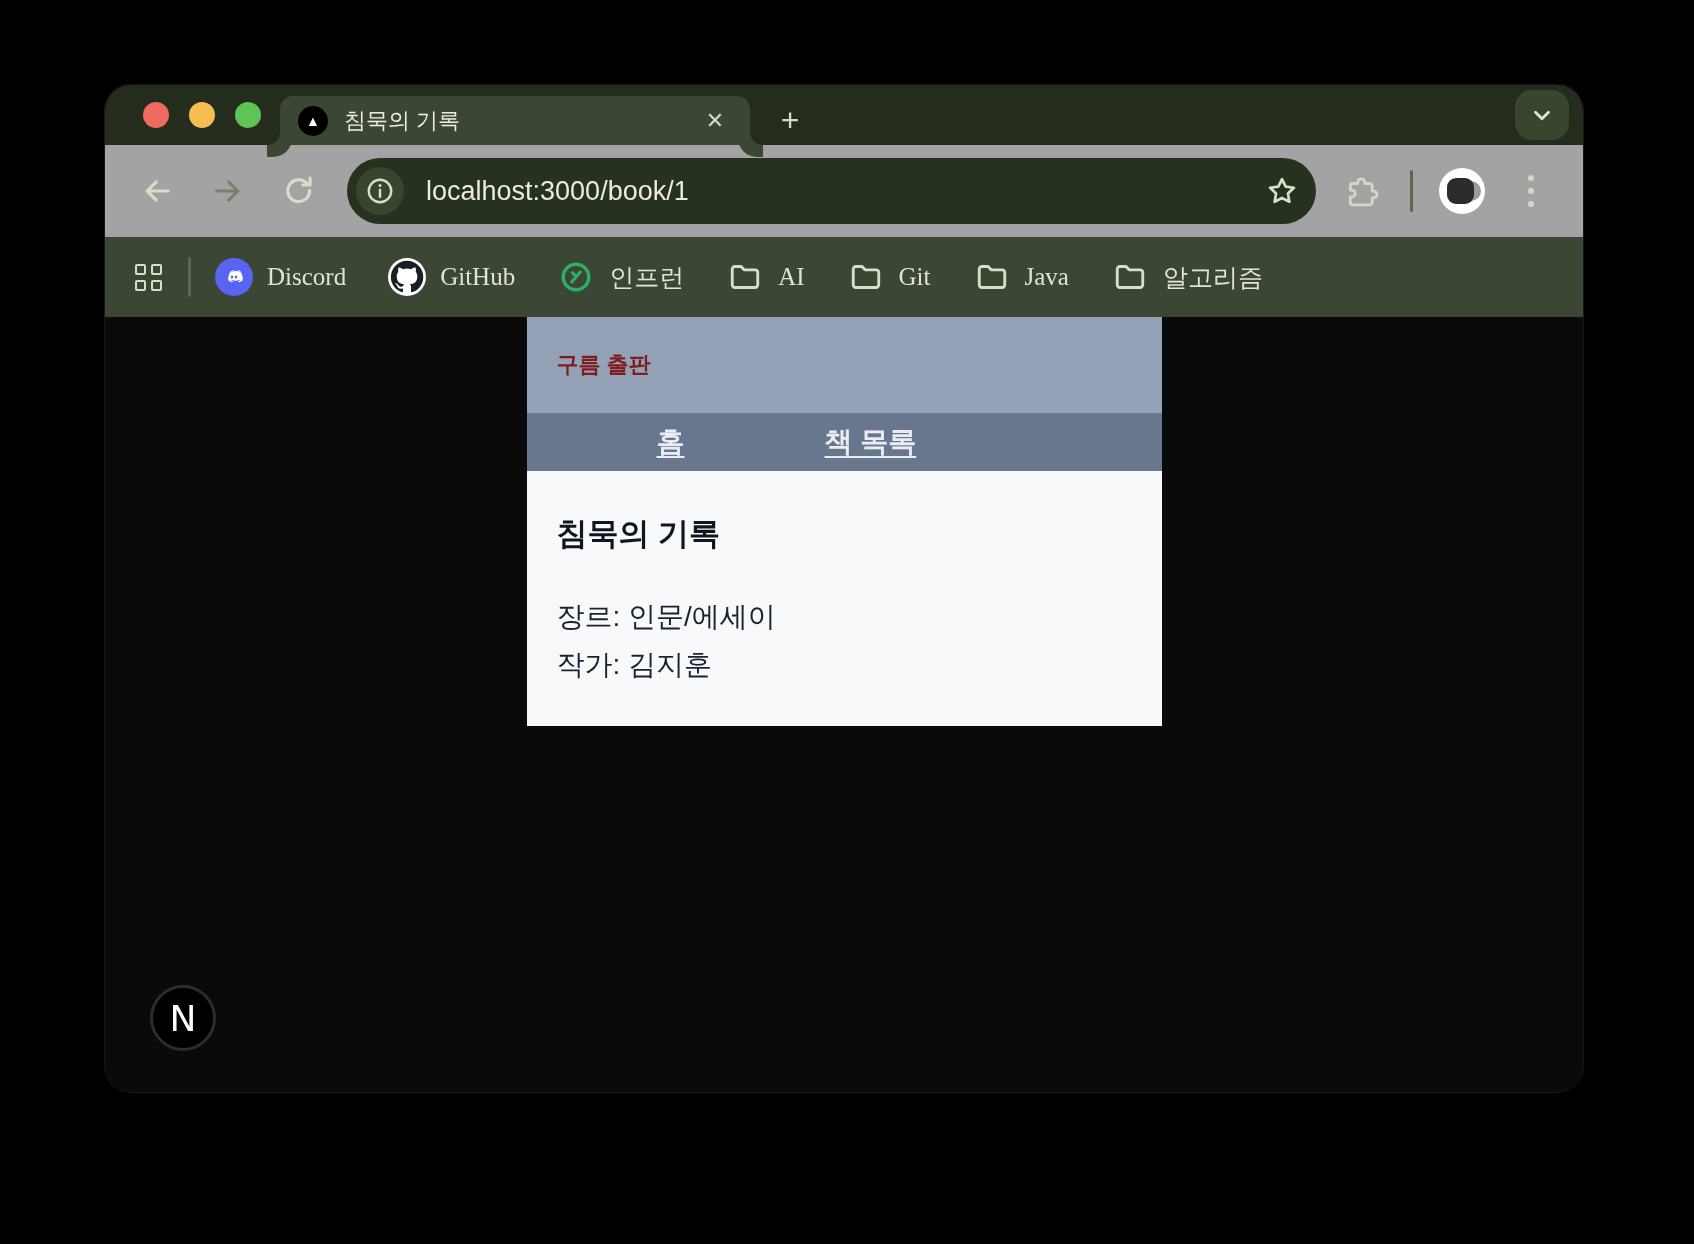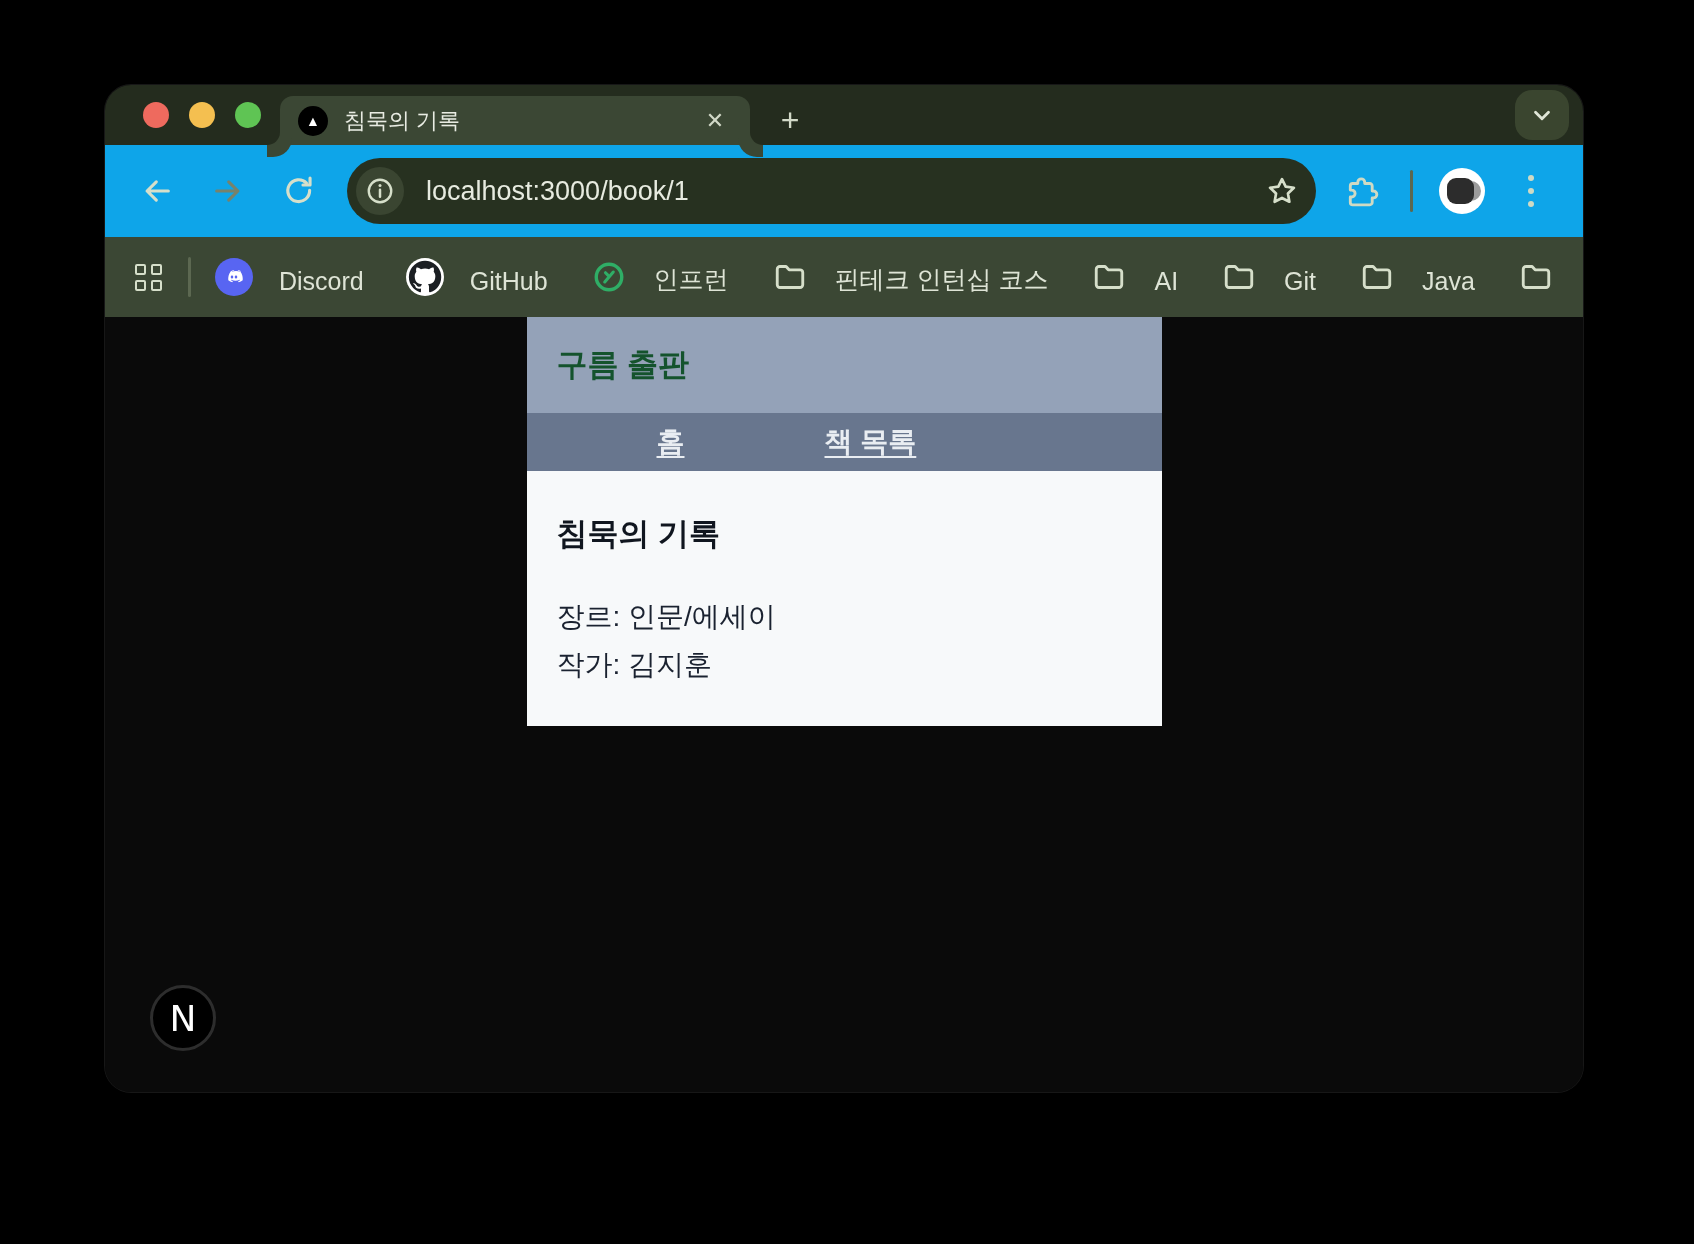--- a/index.html
+++ b/index.html
@@ -44,21 +44,21 @@
   .tab-close { color:#d2d9c8; font-size:22px; width:34px; height:34px; border-radius:50%;
                display:flex; align-items:center; justify-content:center; flex:0 0 auto; }
   .newtab { position:absolute; left:662px; top:12px; width:46px; height:46px;
             display:flex; align-items:center; justify-content:center;
             color:#d2d9c8; font-size:32px; font-weight:300; }
   .chevron-btn { position:absolute; left:1410px; top:5px; width:54px; height:50px;
                  border-radius:17px; background:#3a452f;
                  display:flex; align-items:center; justify-content:center; }
 
   
-  .toolbar { height:92px; background:#0ea5e9; flex:0 0 auto;
+  .toolbar { height:92px; background:#a3a3a3; flex:0 0 auto;
              display:flex; align-items:center; padding:0 30px; }
   .tbtn { width:44px; height:44px; border-radius:50%; display:flex; align-items:center;
           justify-content:center; flex:0 0 auto; }
   .tbtn + .tbtn { margin-left:27px; }
   .urlbar { flex:1 1 auto; height:66px; background:#273120; border-radius:33px;
             margin-left:26px; margin-right:24px; display:flex; align-items:center;
             padding:0 14px 0 9px; min-width:0; }
   .info-circle { width:48px; height:48px; border-radius:50%; background:#3a4531;
                  display:flex; align-items:center; justify-content:center; flex:0 0 auto; }
   .url-text { color:#e7ebe0; font-size:27px; margin-left:22px; flex:1 1 auto;
@@ -77,34 +77,34 @@
                align-items:center; justify-content:center; gap:7px; flex:0 0 auto; }
   .menu-dots i { width:6px; height:6px; border-radius:50%; background:#cfdac4; }
 
   
   .bookmarks { height:80px; background:#3b4734; flex:0 0 auto; display:flex;
                align-items:center; padding:0 30px; gap:0; overflow:hidden; }
   .apps-grid { display:grid; grid-template-columns:11px 11px; grid-template-rows:11px 11px;
                gap:5px; margin-right:26px; flex:0 0 auto; }
   .apps-grid i { border:2.5px solid #d6dfca; border-radius:2px; }
   .bm-sep { width:3px; height:40px; background:#5c6851; border-radius:2px; margin-right:24px; flex:0 0 auto; }
-  .bm { display:flex; align-items:flex-end; gap:26px; margin-right:42px; flex:0 0 auto; }
+  .bm { display:flex; align-items:center; gap:14px; margin-right:42px; flex:0 0 auto;font-family:Liberation Serif, serif; }
   .bm-label { color:#dee4d6; font-size:25px; white-space:nowrap; }
   .bm-ico { width:38px; height:38px; display:flex; align-items:center; justify-content:center; }
   .ico-discord { width:38px; height:38px; border-radius:50%; background:#5865F2;
                  display:flex; align-items:center; justify-content:center; }
   .ico-github  { width:38px; height:38px; border-radius:50%; background:#fff;
                  display:flex; align-items:center; justify-content:center; }
 
   
   .viewport { flex:1 1 auto; background:#0a0a0a; position:relative; overflow:hidden; }
   .card { width:635px; margin:0 auto; }
   .card-header { height:96px; background:#94a2b8; display:flex; align-items:center;
                  padding:0 30px; }
-  .site-title { color:#14532d; font-size:31px; font-weight:bold; }
+  .site-title { color:#7f1d1d; font-size:22px; font-weight:bold; }
   .card-nav { height:58px; background:#68768e; display:flex; align-items:center;
               padding-left:130px; gap:140px; }
   .nav-link { color:#e9edf2; font-size:28px; font-weight:bold; text-decoration:underline;
               text-underline-offset:5px; }
   .card-body { background:#f7f9fa; padding:28px 30px 38px 30px; color:#141c28; }
   .book-title { font-size:31px; font-weight:bold; margin:14px 0 38px 0; color:#10161f; }
   .book-line { font-size:28px; line-height:47.5px; color:#1a2230; }
 
   
   .next-badge { position:absolute; left:45px; bottom:41px; width:66px; height:66px;
@@ -226,28 +226,20 @@
     <div class="bm">
       <div class="bm-ico">
         <svg width="34" height="34" viewBox="0 0 24 24">
           <circle cx="12" cy="12" r="9" fill="none" stroke="#2fae66" stroke-width="2.4"></circle>
           <path d="M9 15.5L15 8.5M9.5 9l1.5 1.5" fill="none" stroke="#2fae66" stroke-width="2.2" stroke-linecap="round"></path>
         </svg>
       </div>
       <span class="bm-label">인프런</span>
     </div>
 
-    <div class="bm">
-      <div class="bm-ico">
-        <svg width="36" height="36" viewBox="0 0 24 24">
-          <path d="M3.5 6.8a1.8 1.8 0 0 1 1.8-1.8h4.1l2 2.2h7.3a1.8 1.8 0 0 1 1.8 1.8v8.2a1.8 1.8 0 0 1-1.8 1.8H5.3a1.8 1.8 0 0 1-1.8-1.8z" fill="none" stroke="#d6dfca" stroke-width="1.9" stroke-linejoin="round"></path>
-        </svg>
-      </div>
-      <span class="bm-label">핀테크 인턴십 코스</span>
-    </div>
 
     <div class="bm">
       <div class="bm-ico">
         <svg width="36" height="36" viewBox="0 0 24 24">
           <path d="M3.5 6.8a1.8 1.8 0 0 1 1.8-1.8h4.1l2 2.2h7.3a1.8 1.8 0 0 1 1.8 1.8v8.2a1.8 1.8 0 0 1-1.8 1.8H5.3a1.8 1.8 0 0 1-1.8-1.8z" fill="none" stroke="#d6dfca" stroke-width="1.9" stroke-linejoin="round"></path>
         </svg>
       </div>
       <span class="bm-label">AI</span>
     </div>
 

